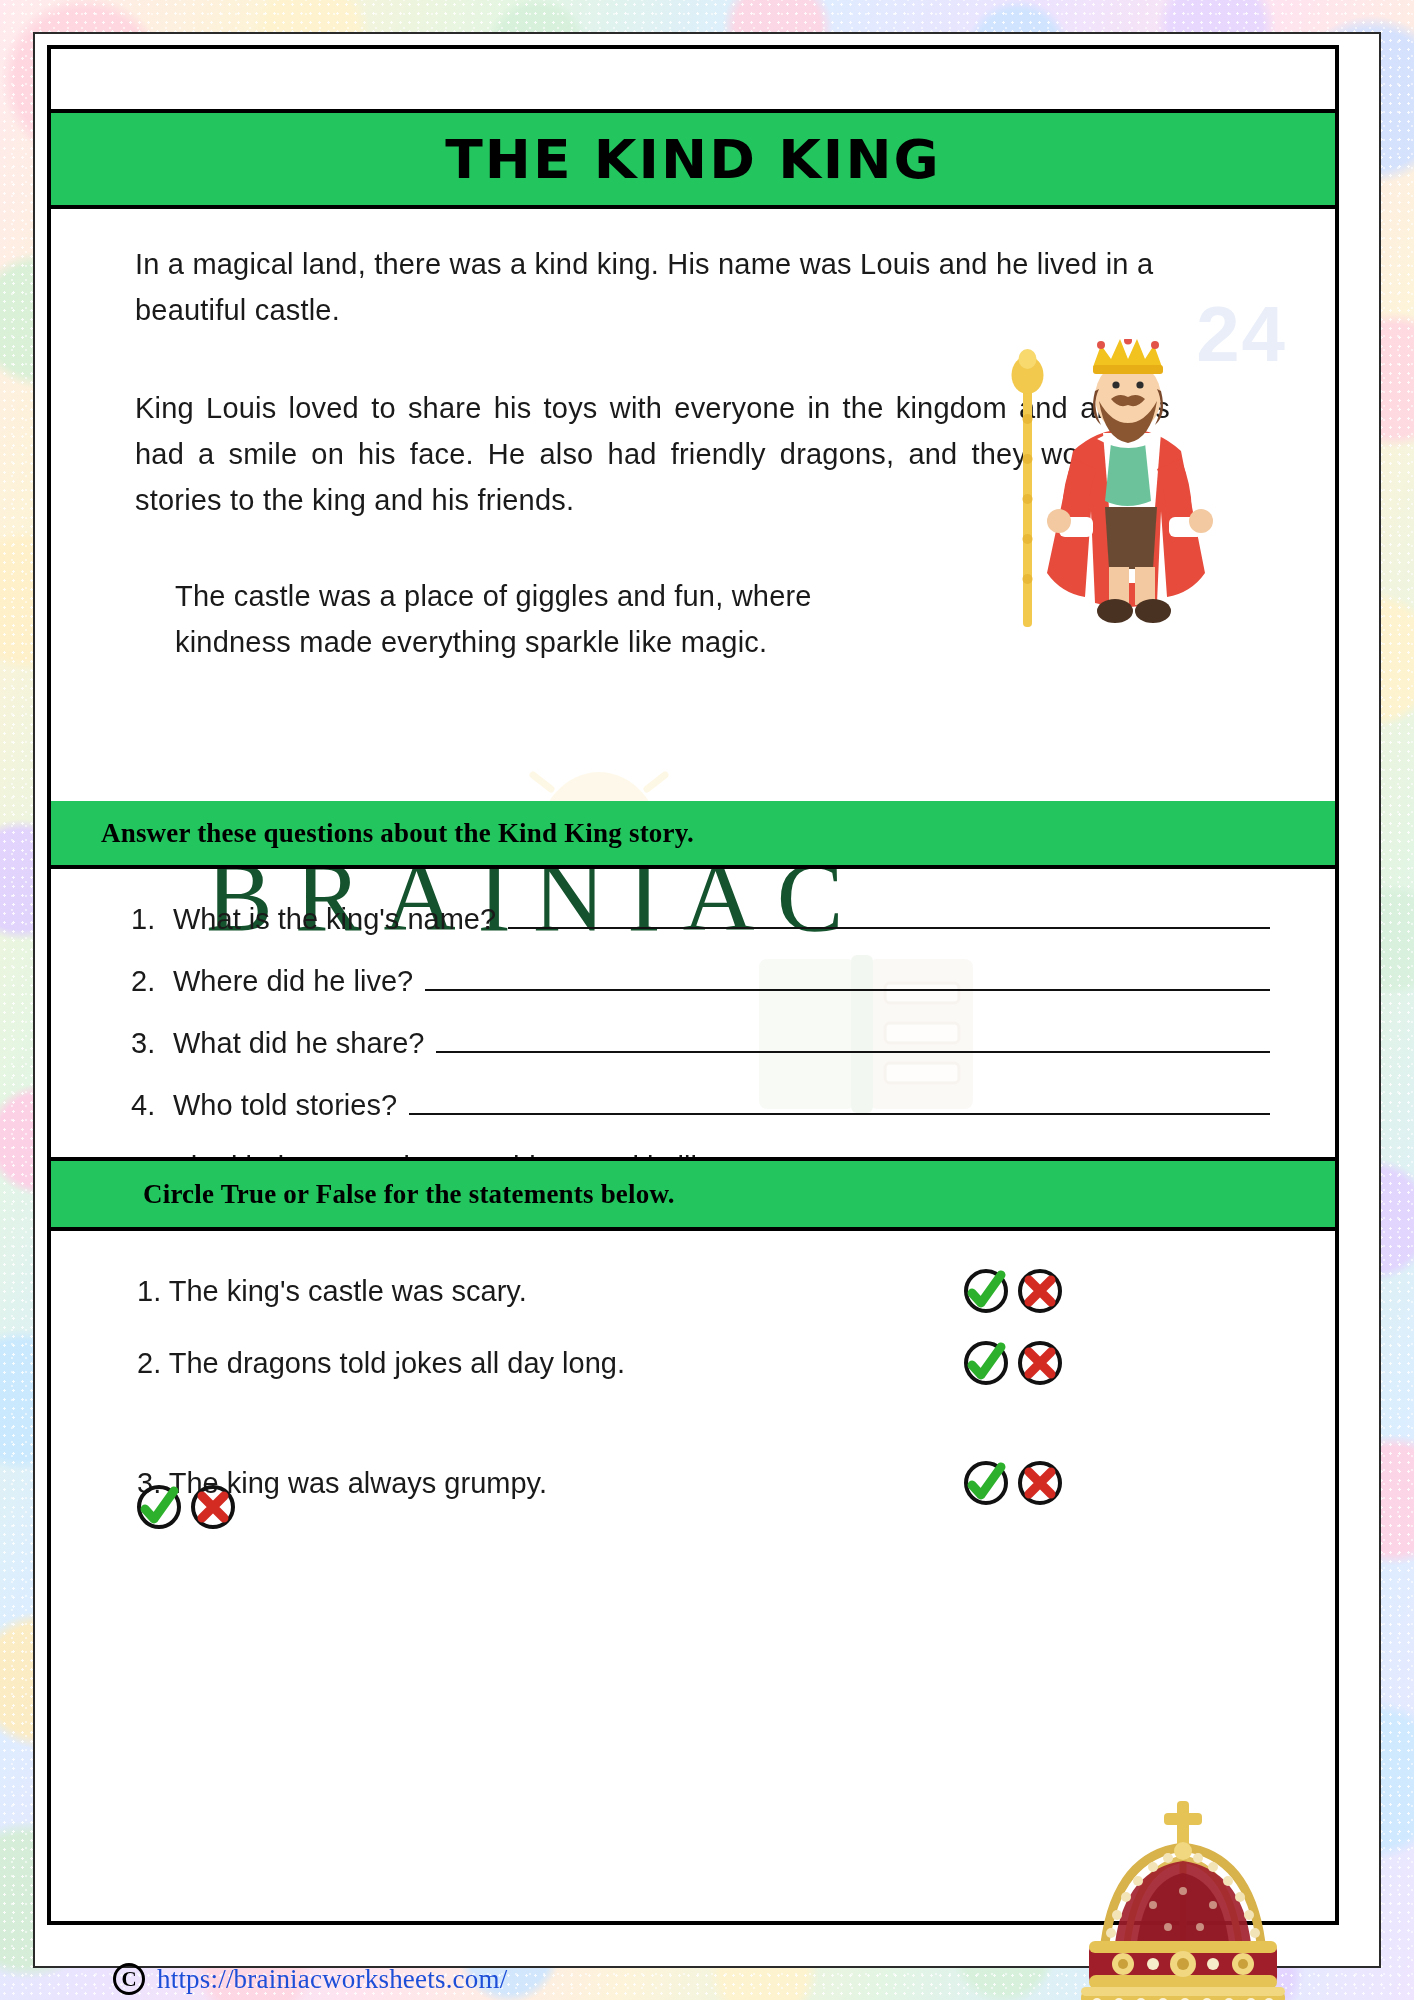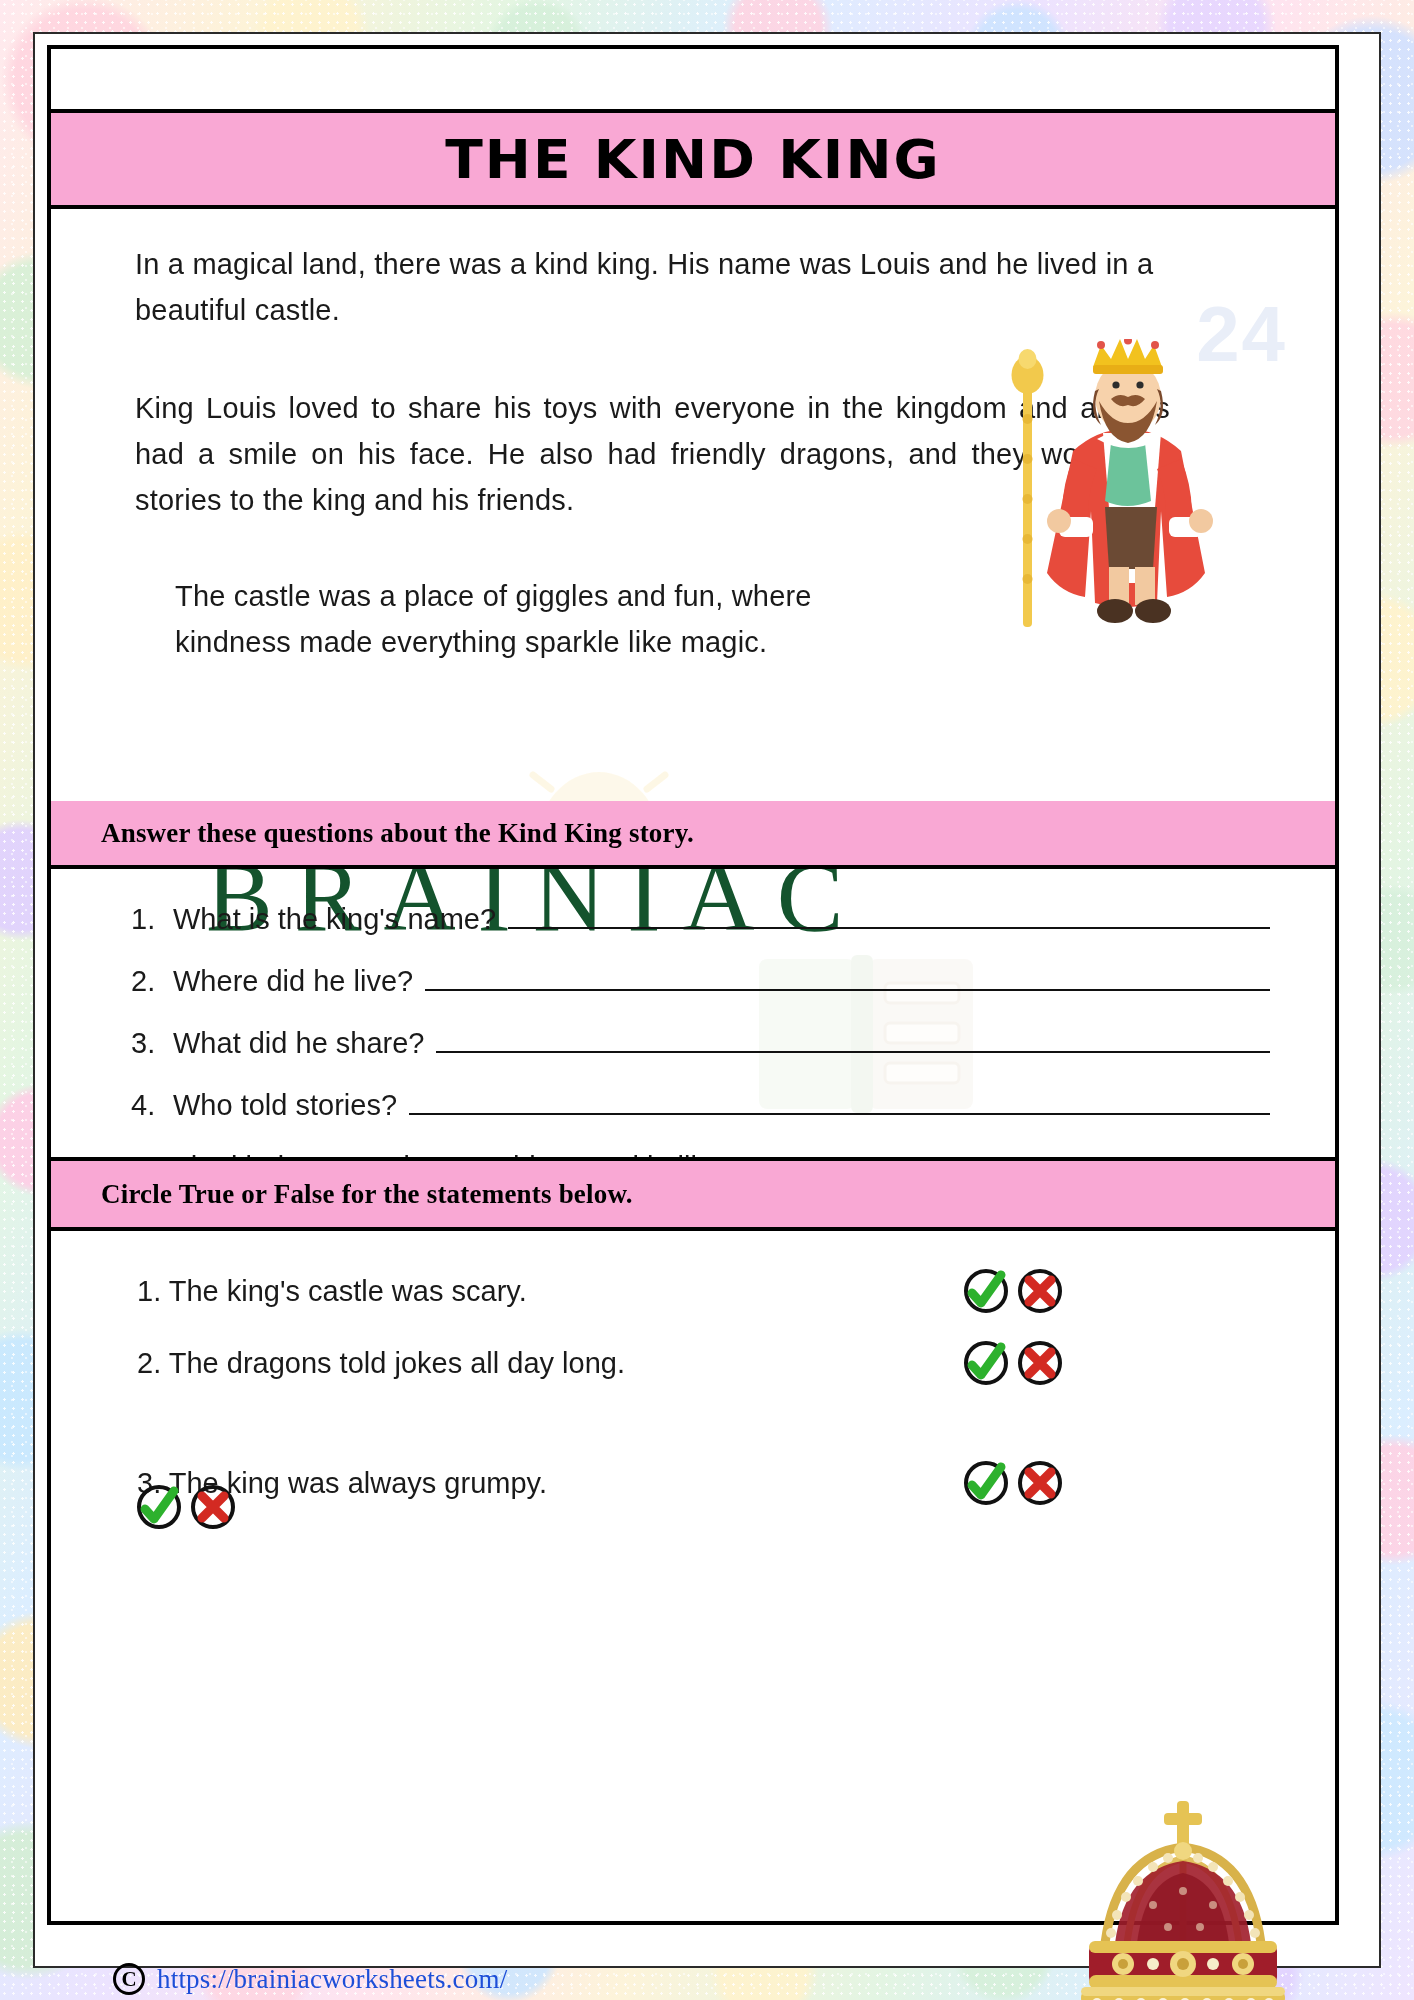--- a/index.html
+++ b/index.html
@@ -93,21 +93,21 @@
     left: 0;
     width: 100%;
     height: 4px;
     background: #000;
   }
 
   .band {
     position: absolute;
     left: 0;
     width: 100%;
-    background: #f9a8d4;
+    background: #22c55e;
     display: flex;
     align-items: center;
   }
 
   
   #title-band {
     top: 64px;
     height: 92px;
     justify-content: center;
   }
@@ -161,21 +161,21 @@
   #king {
     position: absolute;
     right: 58px;
     top: 290px;
     width: 290px;
     height: 300px;
   }
 
   
   #q-band  { top: 752px;  height: 64px; }
-  #tf-band { top: 1112px; height: 66px; }
+  #tf-band { top: 1112px; height: 66px; padding-left: 42px; }
 
   .band-label {
     margin-left: 50px;
     font-family: Liberation Serif, serif;
     font-weight: 700;
     font-size: 27px;
     color: #000;
     letter-spacing: .2px;
   }
 

